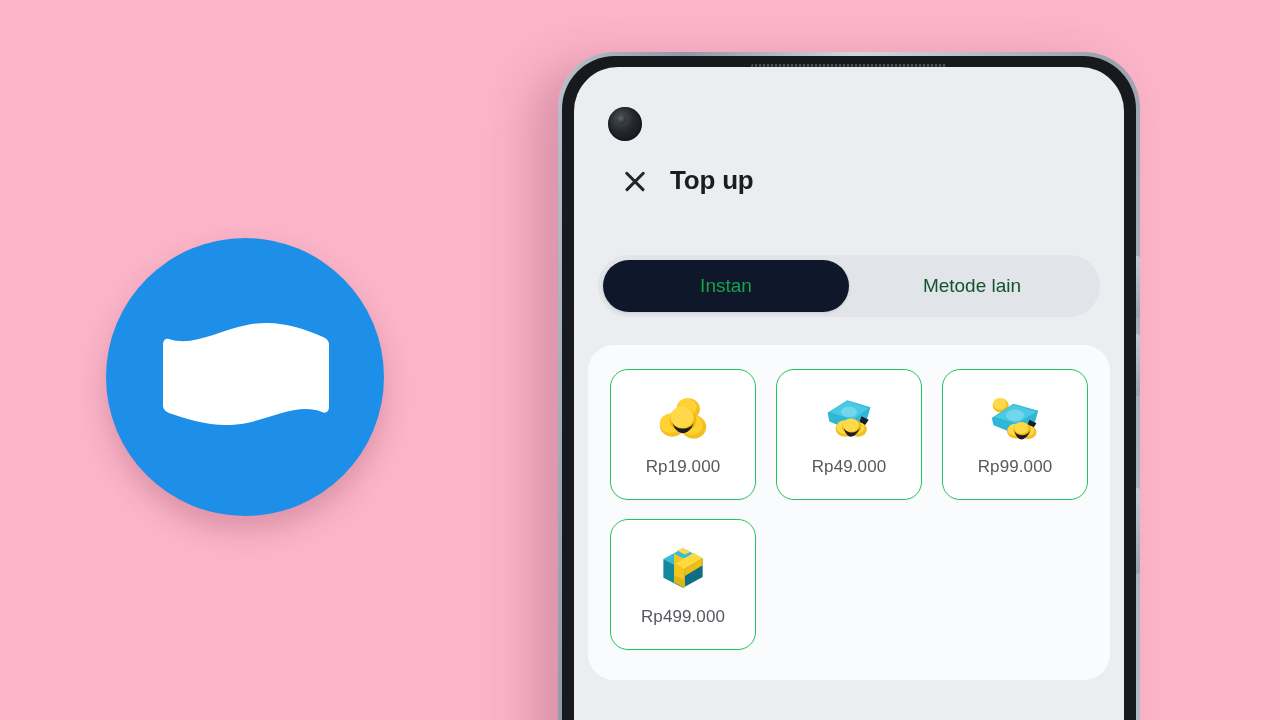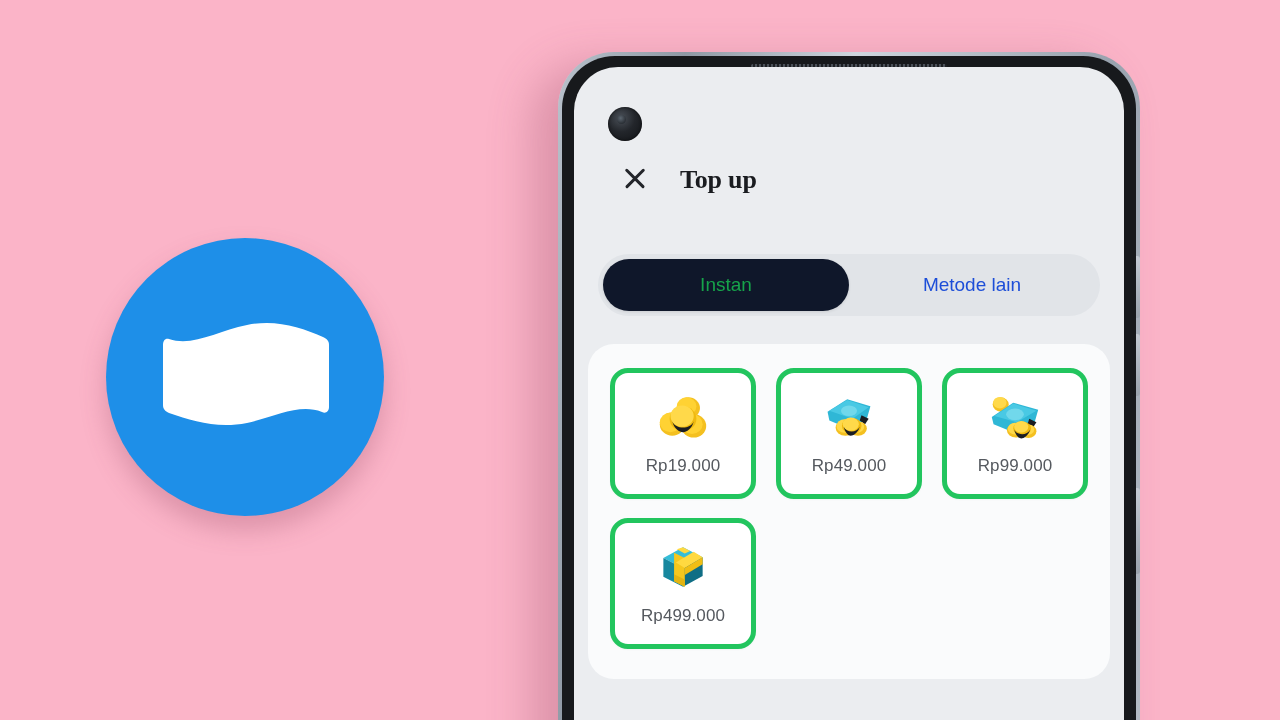--- a/index.html
+++ b/index.html
@@ -105,23 +105,23 @@
     border-radius: 0 3px 3px 0;
     background: linear-gradient(180deg, #c3cad3, #9aa3ad);
   }
   #side-button-volume-up { top: 200px; height: 62px; }
   #side-button-volume-down { top: 278px; height: 62px; }
   #side-button-power { top: 432px; height: 86px; }
 
   
   #app-header {
     display: flex;
-    gap: 32px;
+    align-items: center;
+    gap: 22px;
     padding: 98px 0 0 48px;
-    font-family: Liberation Serif, serif;
   }
   #close-icon {
     width: 26px; height: 26px;
     position: relative;
     cursor: pointer;
     flex: none;
   }
   #close-icon::before, #close-icon::after {
     content: "";
     position: absolute;
@@ -152,21 +152,21 @@
   }
   .tab-item {
     flex: 1;
     height: 100%;
     border-radius: 26px;
     display: flex;
     align-items: center;
     justify-content: center;
     font-size: 19px;
     cursor: pointer;
-    color: #1d4ed8;
+    color: #14532d;
   }
   .tab-item.active {
     background: #0f172a;
     color: #16A34A;
     box-shadow: 0 1px 3px rgba(0,0,0,.10);
   }
 
   
   #amount-panel {
     margin: 28px 14px 0 14px;
@@ -174,21 +174,21 @@
     border-radius: 26px;
     padding: 24px 22px 30px 22px;
   }
   #amount-grid {
     display: grid;
     grid-template-columns: repeat(3, 1fr);
     gap: 19px 20px;
   }
   .amount-card {
     background: #FFFFFF;
-    border: 5px solid #22c55e;
+    border: 1px solid #22c55e;
     border-radius: 18px;
     height: 131px;
     display: flex;
     flex-direction: column;
     align-items: center;
     justify-content: center;
     gap: 14px;
     cursor: pointer;
     box-shadow: 0 1px 2px rgba(16,24,40,.03);
   }

